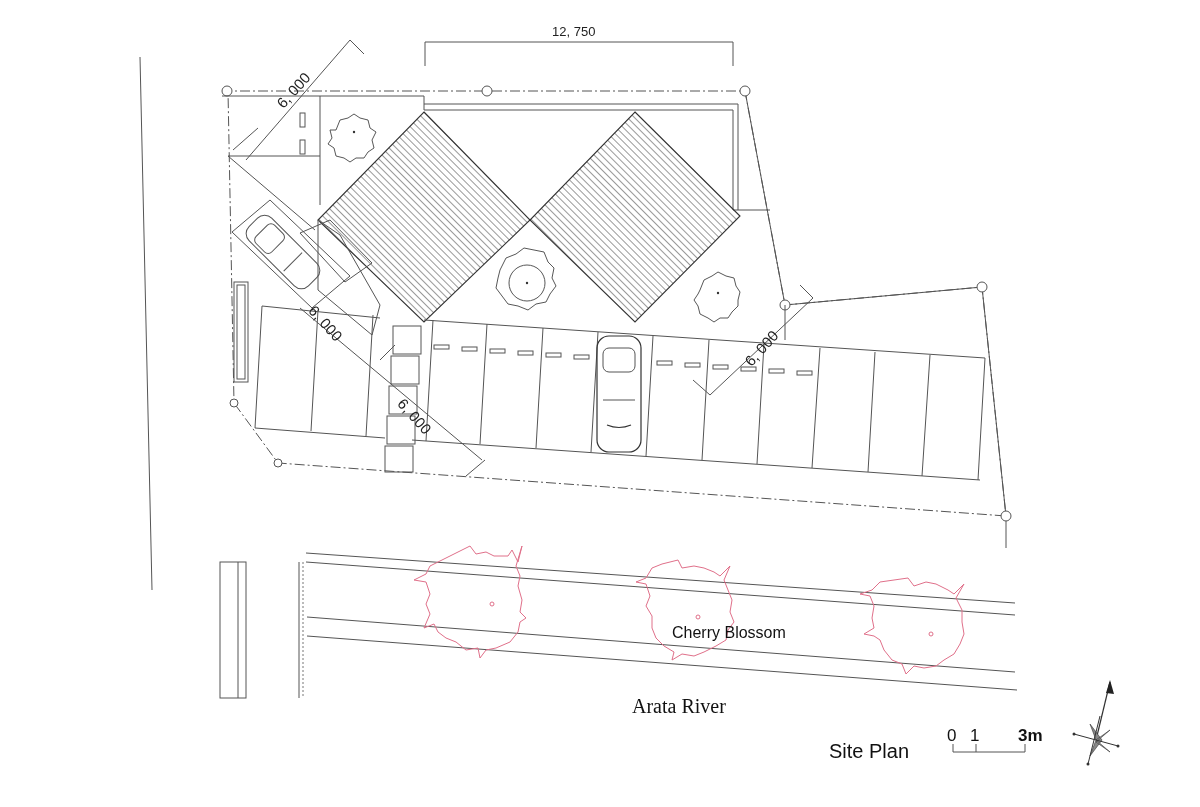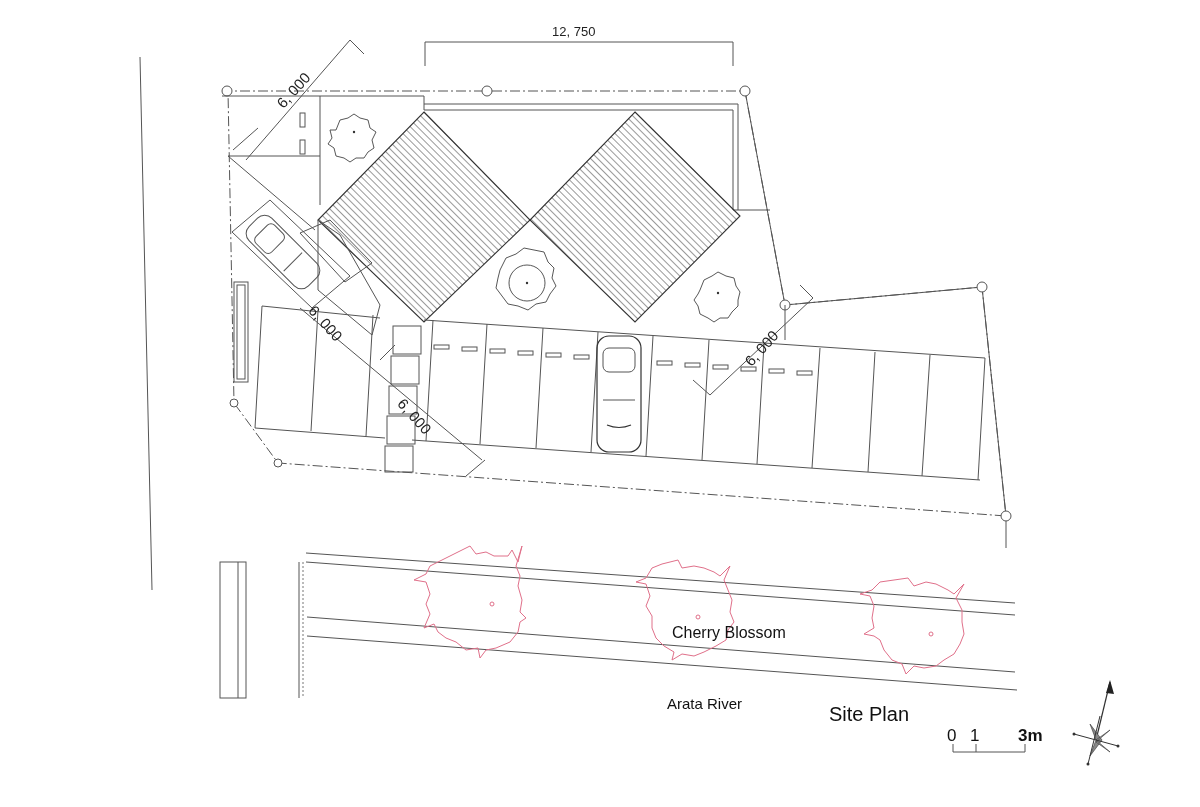--- a/index.html
+++ b/index.html
@@ -191,18 +191,18 @@
   </g>
 </svg>
 
 <div class="dim" style="left:552px; top:24px;">12, 750</div>
 <div class="dim" style="left:273px; top:100px; transform: rotate(-48deg); font-size:15px;">6, 000</div>
 <div class="dim" style="left:318px; top:302px; transform: rotate(48deg); font-size:15px;">6, 000</div>
 <div class="dim" style="left:407px; top:395px; transform: rotate(48deg); font-size:15px;">6, 000</div>
 <div class="dim" style="left:741px; top:358px; transform: rotate(-48deg); font-size:15px;">6, 000</div>
 
 <div class="lbl" style="left:636px; top:624px; font-size:16px;margin-left:36px;">Cherry Blossom</div>
-<div class="lbl" style="left:667px; top:695px; font-size:15px;">Arata River</div>
-<div class="lbl" style="left:829px; top:703px; font-size:20px;">Site Plan</div>
+<div class="lbl" style="left:632px; top:695px; font-size:20px;font-family:Liberation Serif, serif;">Arata River</div>
+<div class="lbl" style="left:829px; top:740px; font-size:20px;">Site Plan</div>
 
 <div class="lbl" style="left:947px; top:726px; font-size:17px;">0</div>
 <div class="lbl" style="left:970px; top:726px; font-size:17px;">1</div>
 <div class="lbl" style="left:1018px; top:726px; font-size:17px;font-weight:bold;">3m</div>
 
 </body></html>

